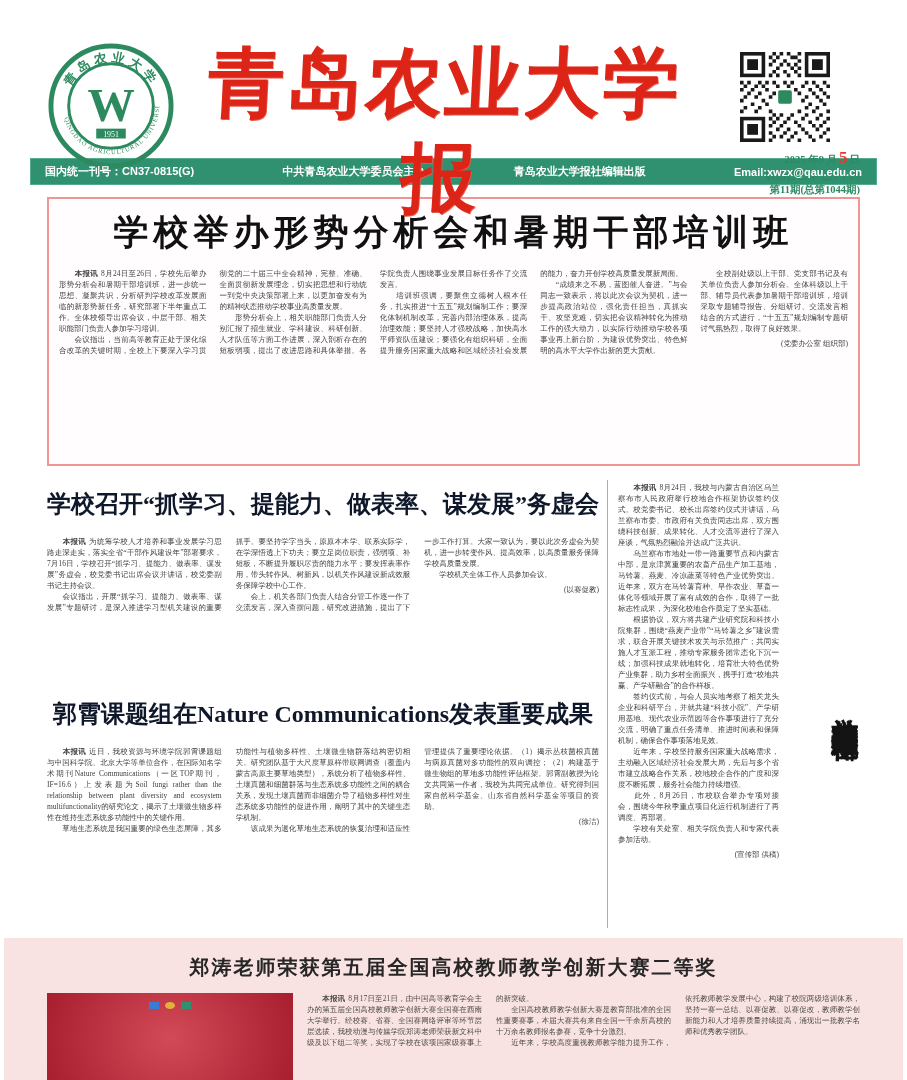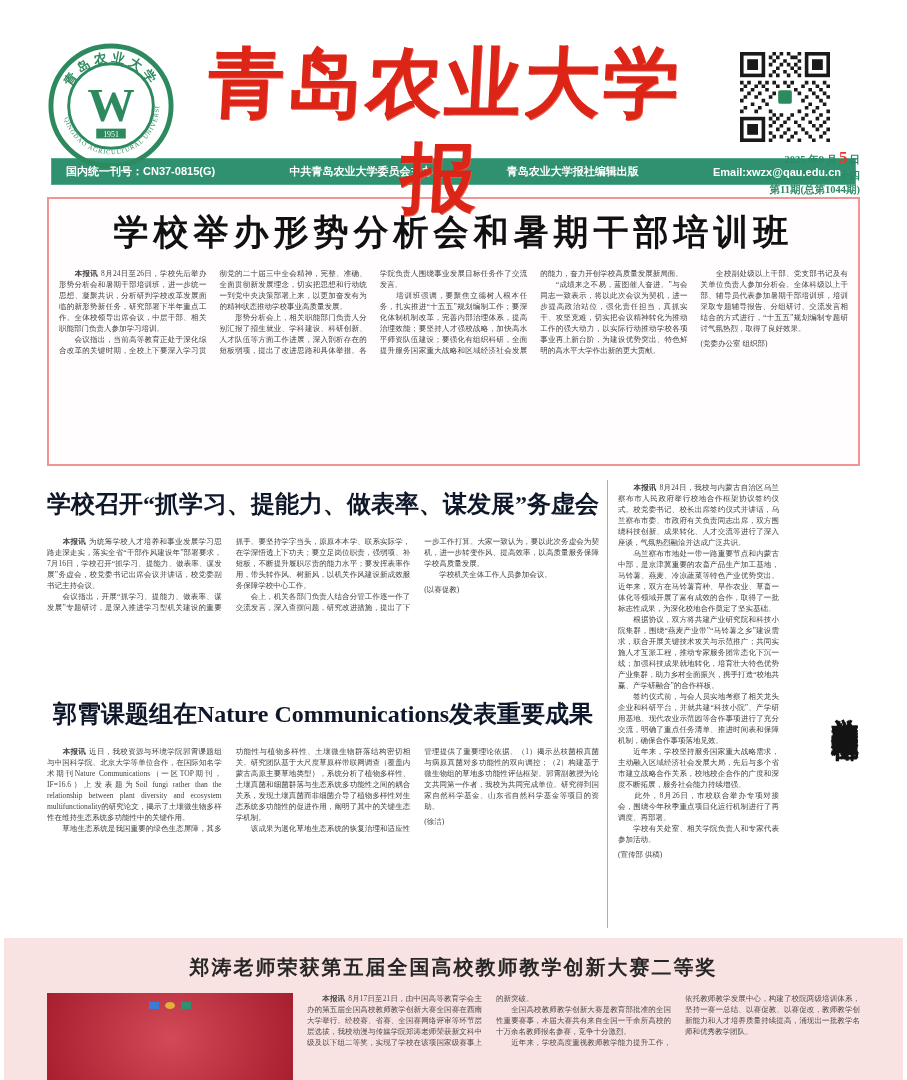--- a/index.html
+++ b/index.html
@@ -12,29 +12,29 @@
   .title-wrap{flex:1;text-align:center;padding-top:0;}
   .paper-title{font-size:76px;font-weight:900;color:#dc2417;letter-spacing:3px;line-height:1.25;
                transform:skewX(-3deg);text-shadow:1px 1px 0 #e9594e;}
   .paper-subtitle{font-size:22px;color:#4c4c4c;letter-spacing:2px;margin-top:0;font-weight:600;}
   .issue-wrap{width:150px;text-align:center;padding-top:16px;flex:none;}
   .qr{width:90px;height:90px;margin:0 auto;display:block;}
   .issue-date{color:#2c8a63;font-size:10.5px;font-weight:700;line-height:1.3;margin-top:5px;text-align:right;}
   .issue-date .day{color:#e8372c;font-size:17px;font-weight:800;margin:0 2px;}
 
   
-  .infobar{margin:4px 51px 0;background:#2f9170;color:#fff;font-family:"Liberation Sans",sans-serif;
+  .infobar{margin:4px 30px 0;background:#2f9170;color:#fff;font-family:"Liberation Sans",sans-serif;
            font-size:11px;font-weight:700;display:flex;justify-content:space-between;align-items:center;
            height:25px;padding:0 14px;border:1px solid #55ab8d;}
 
   
   .cols{text-align:justify;font-size:7.5px;line-height:11px;color:#414141;}
   .flow{white-space:pre-line;}
   .lead-tag{font-weight:bold;margin-right:3px;}
-  .byline{display:block;text-align:left;margin-top:4px;}
+  .byline{display:block;text-align:right;margin-top:4px;}
 
   
   .lead-box{margin:12px 47px 0;border:2px solid #f09494;background:#fffdfd;padding:2px 10px 10px;}
   .lead-box h1{font-size:35px;letter-spacing:5px;text-align:center;margin:8px 0 12px;color:#111;
                font-weight:900;}
   .cols5{column-count:5;column-gap:13px;height:186px;overflow:hidden;}
 
   
   .middle{margin:14px 47px 0;display:flex;height:448px;overflow:hidden;}
   .mid-left{width:552px;flex:none;}

